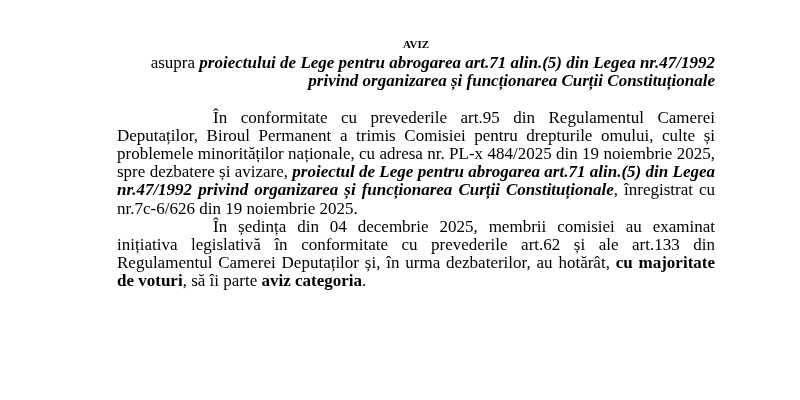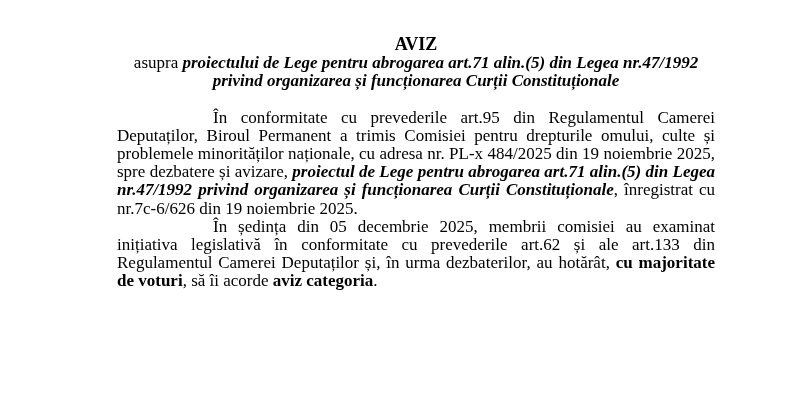--- a/index.html
+++ b/index.html
@@ -1,27 +1,27 @@
 <!DOCTYPE html>
 <html><head>
 <meta charset="utf-8">
 <style>
   html, body { margin:0; padding:0; background:#ffffff; }
   body { width:800px; height:400px; overflow:hidden; position:relative;
          font-family:"Liberation Serif", serif; color:#000; }
   .page { position:absolute; left:117px; top:35px; width:598px; font-size:17px; line-height:18.2px; }
-  .title { text-align:center; font-weight:bold; font-size:18px; margin-bottom:1px; }
-  .subtitle { text-align:center; }
+  .title { text-align:center; font-weight:bold; font-size:11px; margin-bottom:1px; }
+  .subtitle { text-align:right; }
   .bi { font-weight:bold; font-style:italic; }
   .b { font-weight:bold; }
   .para { text-align:justify; text-indent:96px; }
   .gap { height:18px; }
 </style>
 </head>
 <body>
 
 <div class="page">
   <div class="title">AVIZ</div>
   <div class="subtitle"><span>asupra </span><span class="bi">proiectului de Lege pentru abrogarea art.71 alin.(5) din Legea nr.47/1992 privind organizarea și funcționarea Curții Constituționale</span></div>
   <div class="gap"></div>
   <div class="para"><span>În conformitate cu prevederile art.95 din Regulamentul Camerei Deputaților, Biroul Permanent a trimis Comisiei pentru drepturile omului, culte și problemele minorităților naționale, cu adresa nr. PL-x 484/2025 din 19 noiembrie 2025, spre dezbatere și avizare, </span><span class="bi">proiectul de Lege pentru abrogarea art.71 alin.(5) din Legea nr.47/1992 privind organizarea și funcționarea Curții Constituționale</span><span>, înregistrat cu nr.7c-6/626 din 19 noiembrie 2025.</span></div>
-  <div class="para"><span>În ședința din 05 decembrie 2025, membrii comisiei au examinat inițiativa legislativă în conformitate cu prevederile art.62 și ale art.133 din Regulamentul Camerei Deputaților și, în urma dezbaterilor, au hotărât, </span><span class="b">cu majoritate de voturi</span><span>, să îi acorde </span><span class="b">aviz categoria</span><span>.</span></div>
+  <div class="para"><span>În ședința din 04 decembrie 2025, membrii comisiei au examinat inițiativa legislativă în conformitate cu prevederile art.62 și ale art.133 din Regulamentul Camerei Deputaților și, în urma dezbaterilor, au hotărât, </span><span class="b">cu majoritate de voturi</span><span>, să îi parte </span><span class="b">aviz categoria</span><span>.</span></div>
 </div>
 
 </body></html>

